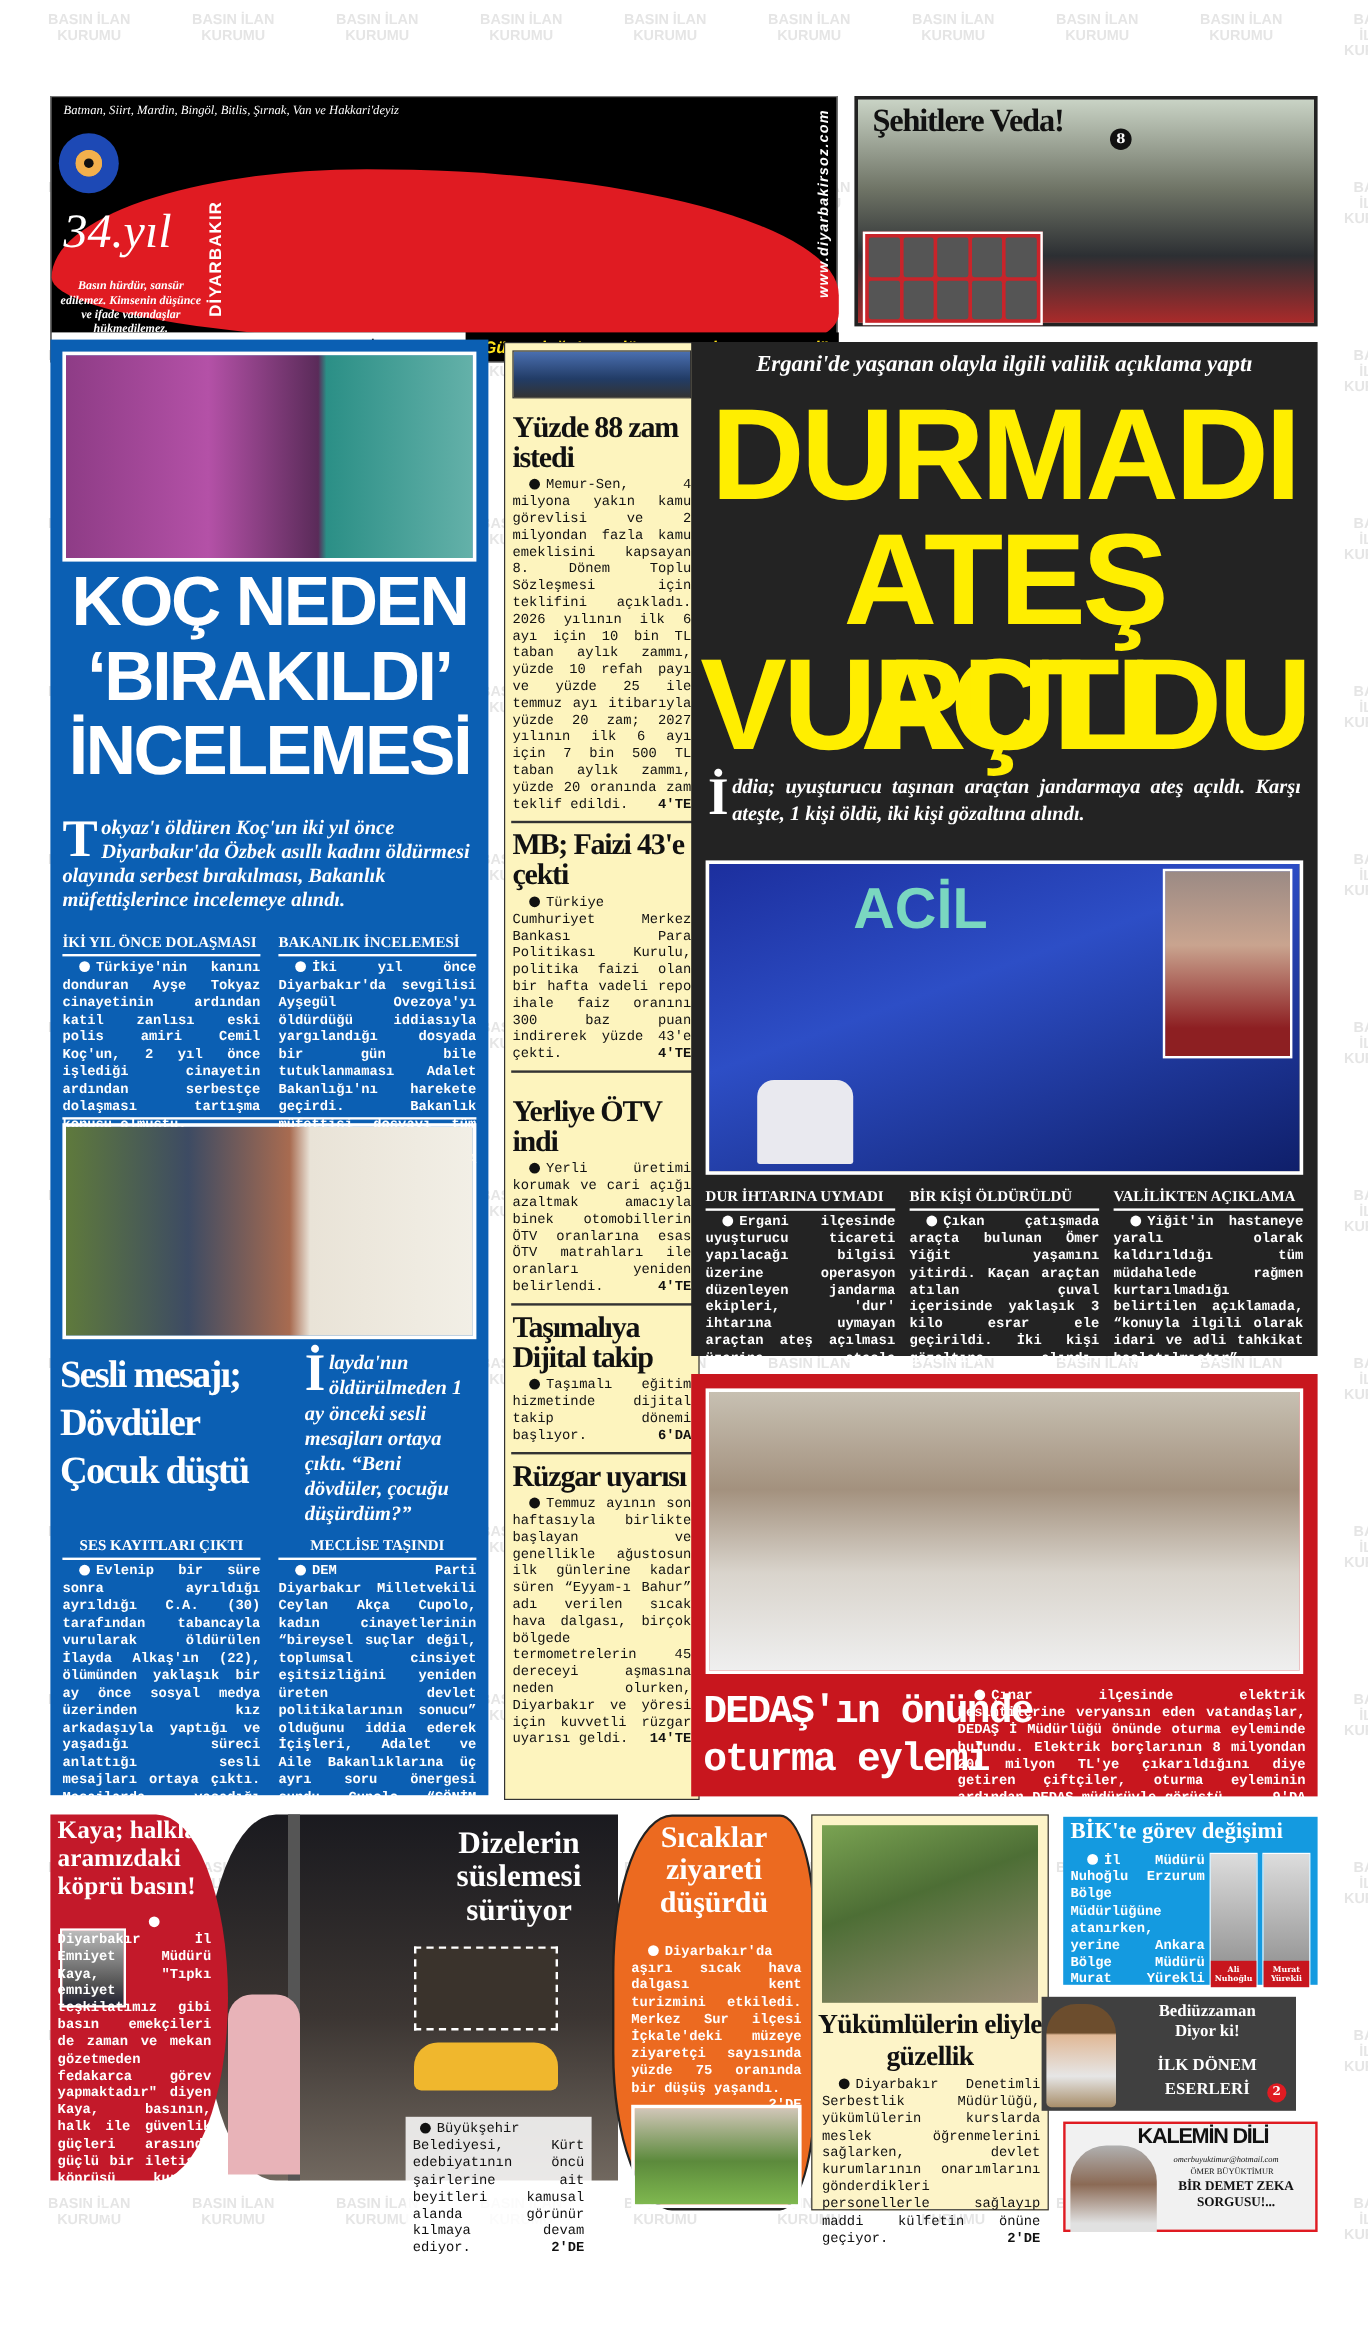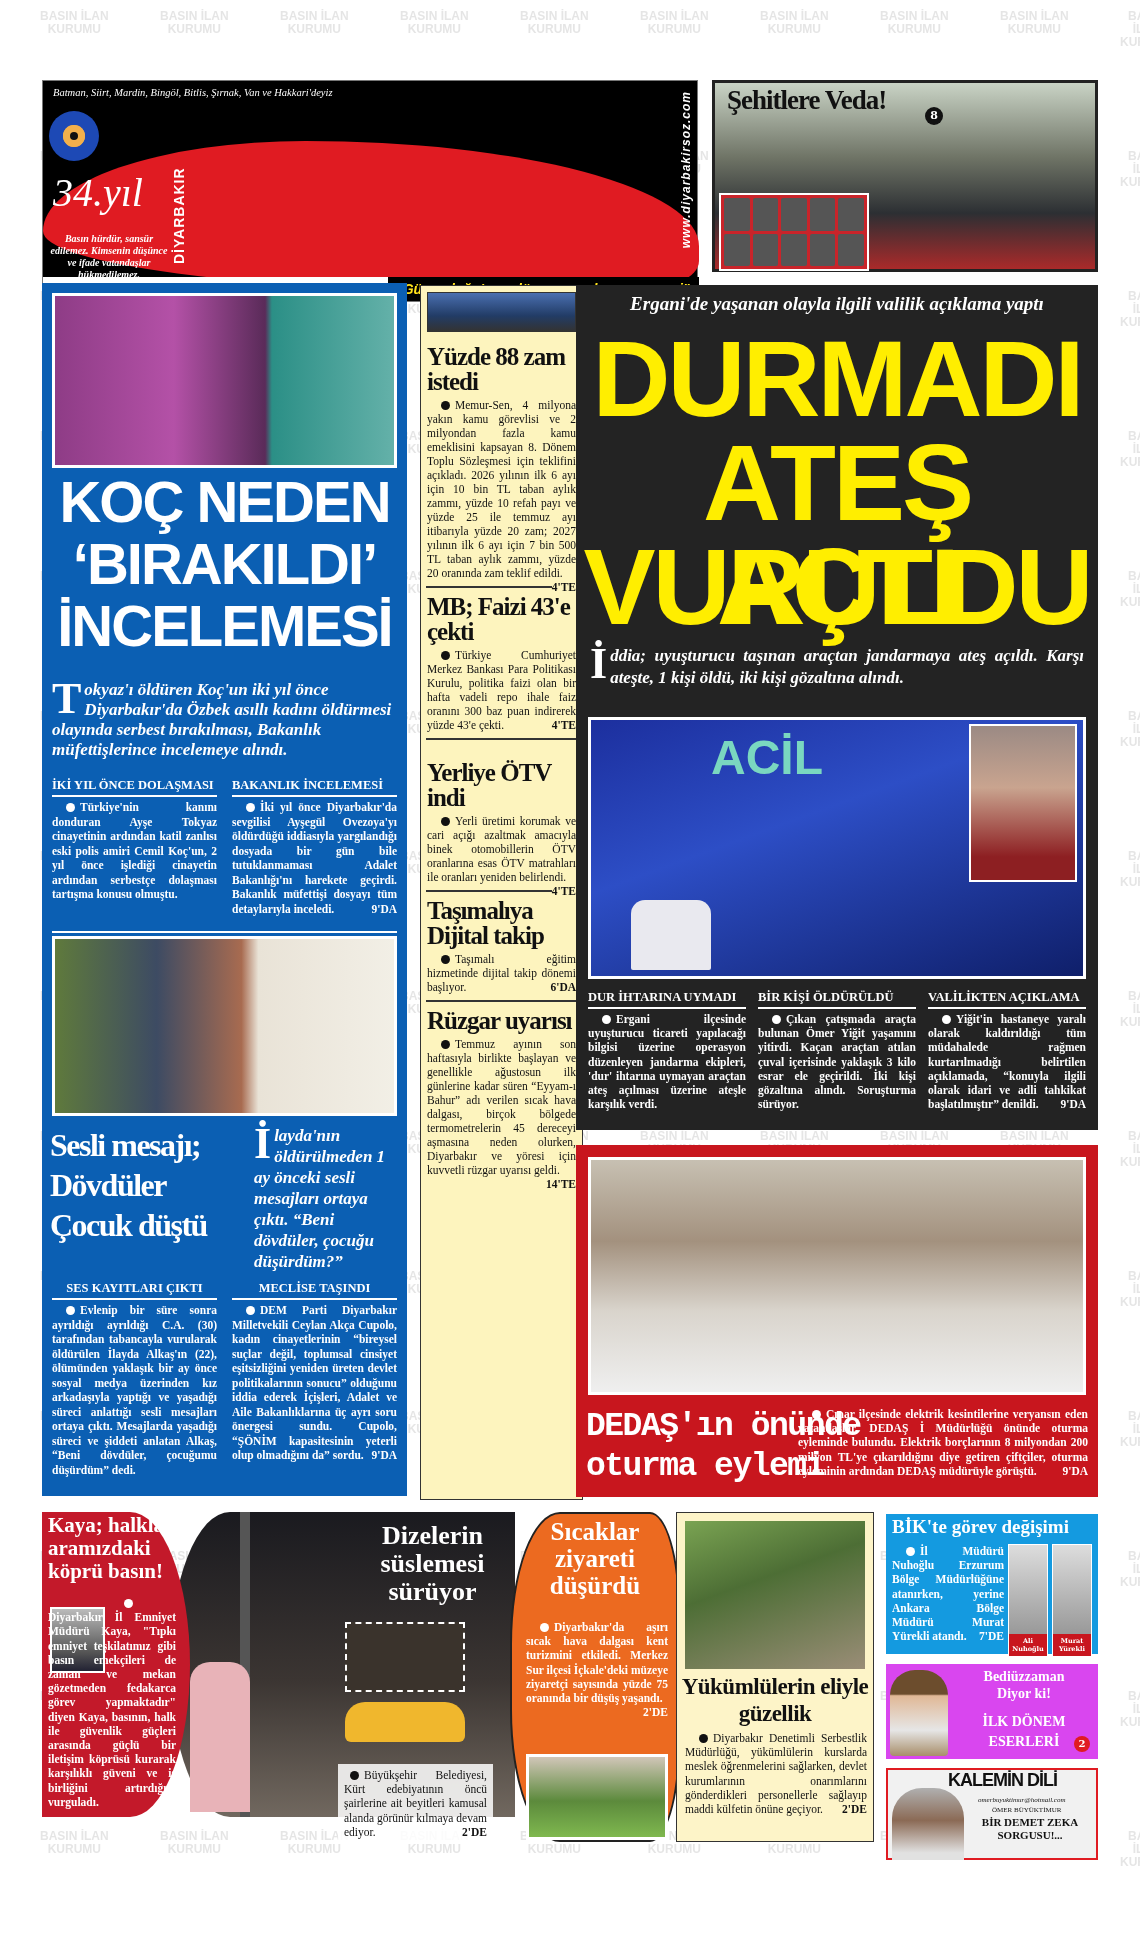--- a/index.html
+++ b/index.html
@@ -1,19 +1,19 @@
 <!DOCTYPE html>
 <html><head>
 <meta charset="utf-8">
 <style>
 *{box-sizing:border-box;margin:0;padding:0}
 html,body{width:1140px;height:1940px;background:#fff;overflow:hidden}
 body{position:relative;font-family:"DejaVu Serif",serif;color:#111}
 .abs{position:absolute}
-.body-t{font-family:Liberation Serif, serif;font-size:12.5px;line-height:15.5px;text-align:justify}
+.body-t{font-family:Liberation Mono, monospace;font-size:12.5px;line-height:15.5px;text-align:justify}
 .body-t b.ref{float:right;font-weight:bold}
 .bullet{display:inline-block;width:9px;height:9px;border-radius:50%;background:currentColor;margin:0 5px 1px 14px;vertical-align:middle}
 .photo{position:absolute;border:3px solid #fff;overflow:hidden}
 
 #mast{left:42px;top:80px;width:656px;height:222px;background:#000;border:1px solid #777}
 #mast .red-swoosh{position:absolute;left:0;top:60px;width:656px;height:150px;background:#e01b22;border-radius:40% 60% 10% 70%/60% 70% 20% 40%}
 #mast .tagline{left:10px;top:6px;color:#fff;font-family:"Liberation Serif",serif;font-style:italic;font-size:10.5px}
 #mast .eye{left:6px;top:30px;width:50px;height:50px;border-radius:50%;background:#1d49b5;display:flex;align-items:center;justify-content:center}
 #mast .eye::before{content:"";width:22px;height:22px;border-radius:50%;background:#f3b04c;box-shadow:inset 0 0 0 7px #f3b04c}
 #mast .eye::after{content:"";position:absolute;width:8px;height:8px;border-radius:50%;background:#111}
@@ -70,21 +70,21 @@
 #sicak .ph{left:14px;top:240px;width:142px;height:86px;background:linear-gradient(180deg,#d1c6b8 0%,#5c8a3c 55%,#7fb84f 100%)}
 #yuk{left:676px;top:1512px;width:198px;height:330px;background:#fdf4c8;border:1.5px solid #333}
 #yuk .ph{left:8px;top:8px;width:180px;height:148px;background:linear-gradient(160deg,#7aa352 0%,#4d6e35 40%,#9a8d77 100%);border:none}
 #yuk .h{left:0;width:100%;top:160px;text-align:center;font-family:"Liberation Serif",serif;font-weight:bold;font-size:23px;line-height:27px;letter-spacing:-.5px}
 #yuk .t{left:8px;top:218px;width:182px;font-size:11.5px;line-height:14.2px}
 #bik{left:886px;top:1514px;width:212px;height:140px;background:#149ae0}
 #bik .h{left:6px;top:2px;color:#fff;font-family:"Liberation Serif",serif;font-weight:bold;font-size:19px;white-space:nowrap}
 #bik .t{left:6px;top:30px;width:112px;color:#fff;font-weight:bold;font-size:11.5px;line-height:14.2px}
 #bik .p{top:30px;width:40px;height:113px;background:linear-gradient(#ddd,#888);border:1px solid #fff}
 #bik .p span{position:absolute;left:0;bottom:0;width:100%;height:22px;background:#c8161e;color:#fff;font-size:6.5px;font-weight:bold;text-align:center;line-height:8px;padding-top:3px}
-#bedi{left:886px;top:1664px;width:212px;height:95px;background:#d946ef}
+#bedi{left:868px;top:1664px;width:212px;height:95px;background:#404040}
 #bedi .face{left:4px;top:6px;width:58px;height:86px;background:linear-gradient(#6c4d2d 0%,#6c4d2d 28%,#e0b896 30%,#e6e6e6 70%,#a88e6a 100%);border-radius:25px 25px 4px 4px}
 #bedi .t1{left:68px;top:4px;width:140px;text-align:center;color:#fff;font-family:"Liberation Serif",serif;font-weight:bold;font-size:14px;line-height:17px}
 #bedi .t2{left:68px;top:48px;width:140px;text-align:center;color:#fff;font-family:"Liberation Serif",serif;font-weight:bold;font-size:14px;line-height:20px}
 #bedi .n{left:188px;top:72px;width:16px;height:16px;border-radius:50%;background:#e01b22;color:#fff;font-size:10px;font-weight:bold;text-align:center;line-height:16px}
 #kalem{left:886px;top:1768px;width:212px;height:92px;border:2px solid #e01b22;background:#f1f1f1}
 #kalem .face{left:4px;top:18px;width:72px;height:72px;background:linear-gradient(#b0b0b0,#8b6a55 45%,#e1e1e1 90%);border-radius:30px 30px 0 0}
 #kalem .k{left:60px;top:0;font-family:"Liberation Sans",sans-serif;font-weight:bold;font-size:18px;letter-spacing:-1px;color:#111}
 #kalem .e{left:90px;top:26px;font-family:"Liberation Serif",serif;font-style:italic;font-size:7px;color:#111}
 #kalem .a{left:104px;top:36px;font-family:"Liberation Serif",serif;font-size:7px;color:#111}
 #kalem .ti{left:82px;top:46px;width:120px;text-align:center;font-family:"Liberation Serif",serif;font-weight:bold;font-size:11px;line-height:13px;color:#111}

